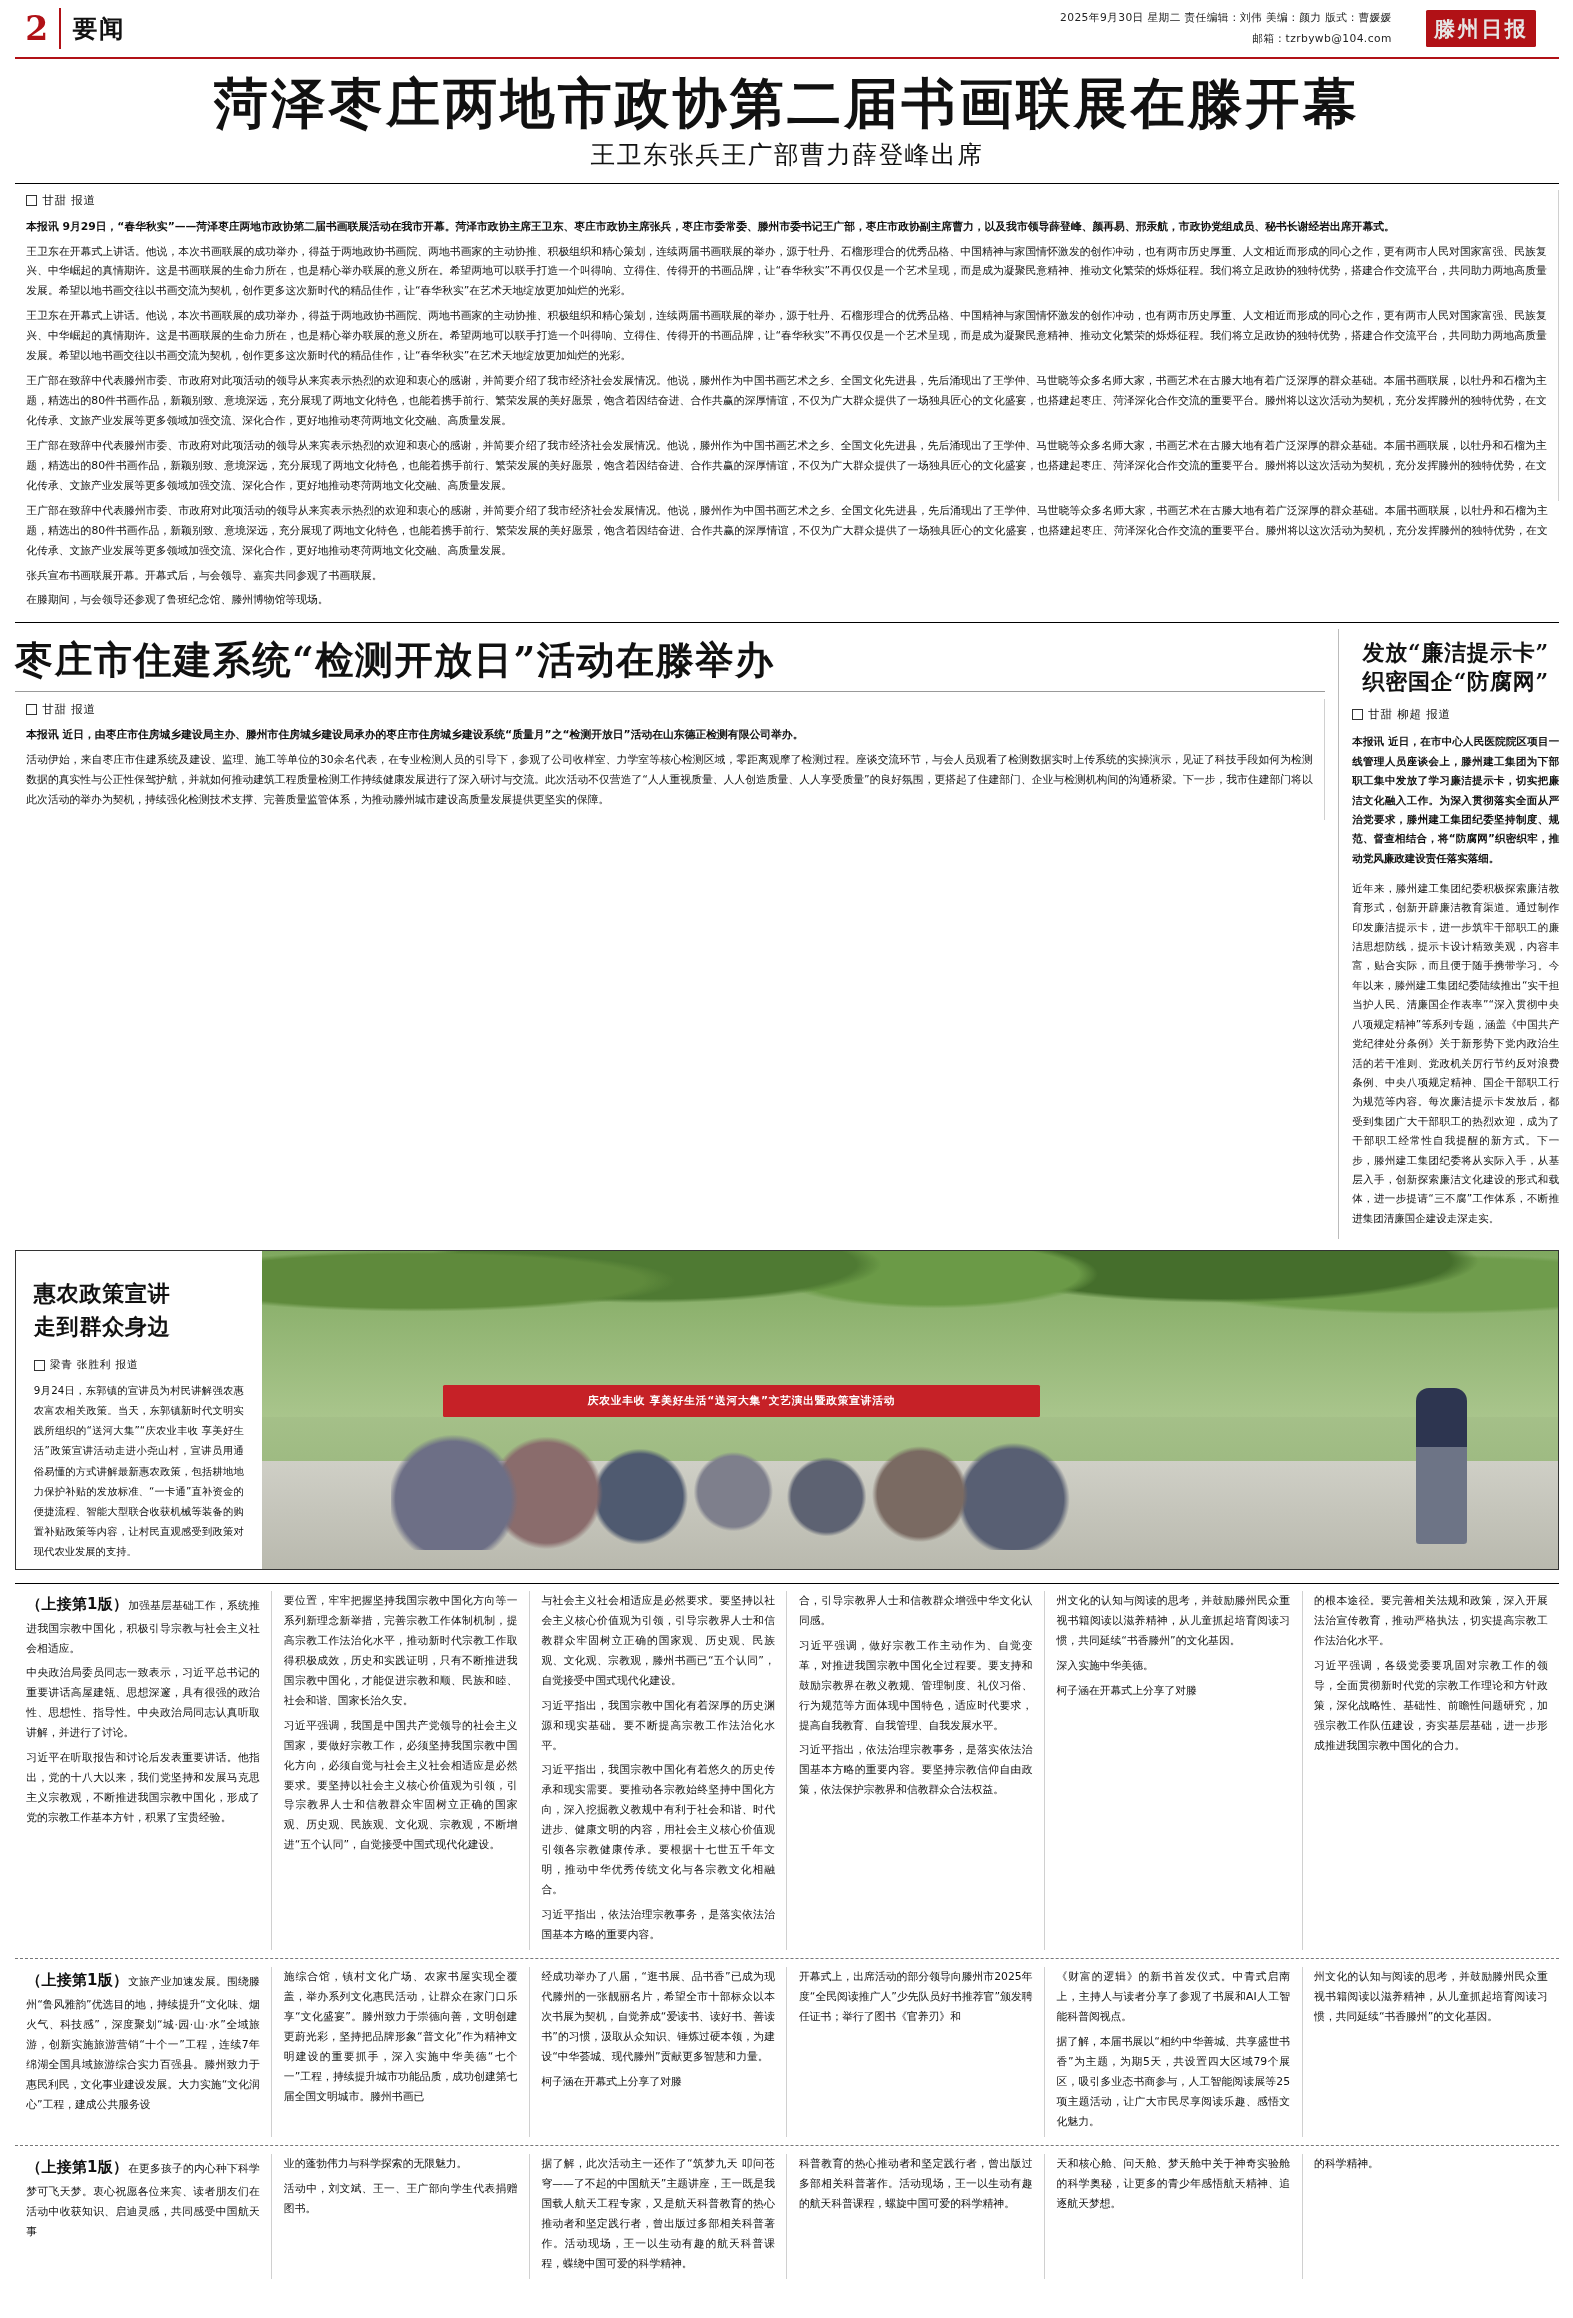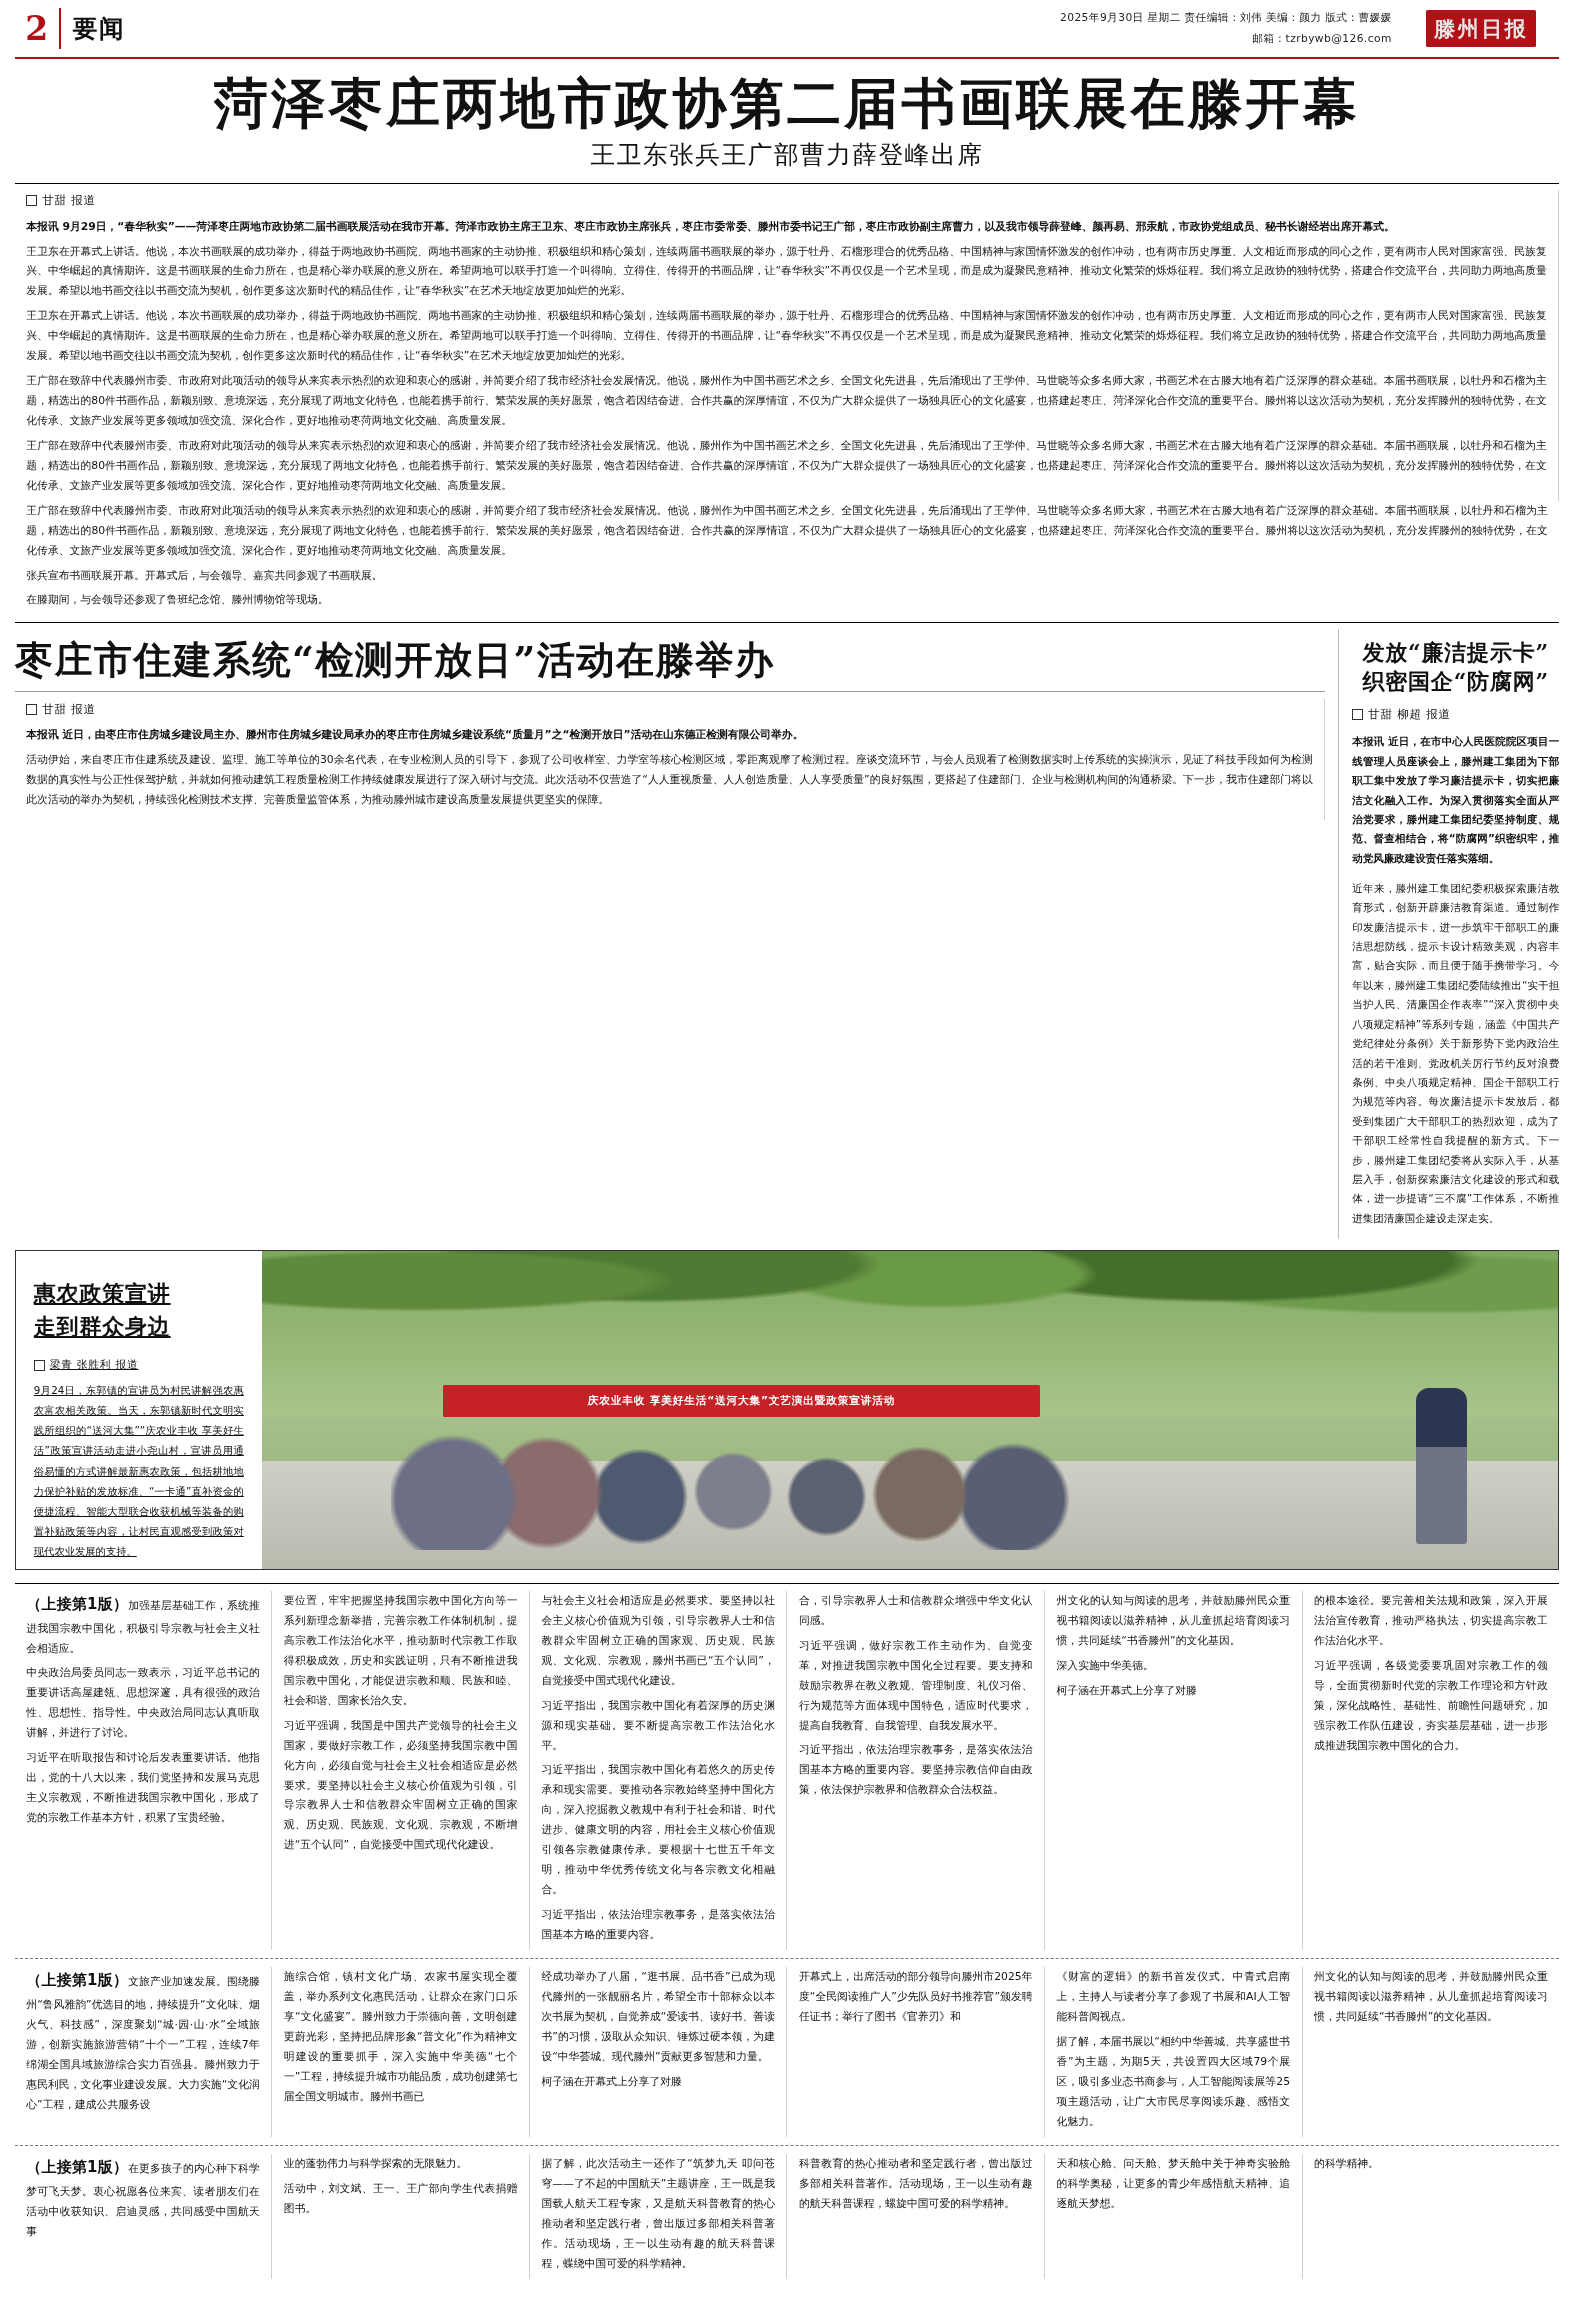--- a/index.html
+++ b/index.html
@@ -35,21 +35,21 @@
   .byline .box{display:inline-block;width:9px;height:9px;border:0.8px solid #333;margin-right:4.9px;vertical-align:middle;}
 
   
   .sec2{display:flex;margin-top:4.9px;}
   .sec2-main{flex:1;padding-right:13px;border-right:0.8px solid #bbb;}
   .sec2-side{width:207px;padding-left:13px;}
   .h2{font-family:"DejaVu Serif","Liberation Serif",serif;font-weight:bold;font-size:38px;letter-spacing:1.6px;line-height:1.15;margin:8.2px 0 9.8px;}
   .h2-side{font-family:"DejaVu Serif","Liberation Serif",serif;font-weight:bold;font-size:22px;text-align:center;letter-spacing:0.8px;line-height:1.35;margin:8.2px 0 9.8px;}
 
   
-  .photo-block{border:0.8px solid #333;display:flex;margin-top:11.5px;height:320px;box-sizing:border-box;text-decoration:underline;}
+  .photo-block{border:0.8px solid #333;display:flex;margin-top:11.5px;height:320px;box-sizing:border-box;}
   .photo-cap{width:246px;padding:21px 18px;box-sizing:border-box;}
   .photo-cap h3{font-family:"DejaVu Serif","Liberation Serif",serif;font-size:22px;font-weight:bold;line-height:1.5;margin:4.9px 0 14.8px;letter-spacing:0.8px;}
   .photo-cap .byline{font-size:10.7px;}
   .photo-cap p{font-size:10.3px;line-height:1.95;text-align:justify;margin:0;}
   .photo-img{flex:1;position:relative;overflow:hidden;background:linear-gradient(#bcd3a0,#8fae73);}
   .sky{position:absolute;left:0;right:0;top:0;height:42%;background:linear-gradient(#cfe0bc,#9fbd84);}
   .foliage{position:absolute;left:0;right:0;top:0;height:52%;background:
      radial-gradient(ellipse at 12% 18%, #5f8a3c 0 14%, transparent 16%),
      radial-gradient(ellipse at 30% 8%, #4f7a33 0 16%, transparent 18%),
      radial-gradient(ellipse at 52% 14%, #6b9a47 0 15%, transparent 17%),
@@ -81,21 +81,21 @@
 <body>
 
 <div class="page">
 
   <div class="masthead">
     <div class="page-num">2</div>
     <div class="sec-divider"></div>
     <div class="sec-title">要闻</div>
     <div class="mast-mid">
       <div class="row1">2025年9月30日    星期二    责任编辑：刘伟    美编：颜力    版式：曹媛媛</div>
-      <div class="row2">邮箱：tzrbywb@126.com</div>
+      <div class="row2">邮箱：tzrbywb@104.com</div>
     </div>
     <div class="logo">
       <div class="logo-box">滕州日报</div>
     </div>
   </div>
 
   <div class="headline">菏泽枣庄两地市政协第二届书画联展在滕开幕</div>
   <div class="subhead">王卫东张兵王广部曹力薛登峰出席</div>
   <hr class="rule">
 

